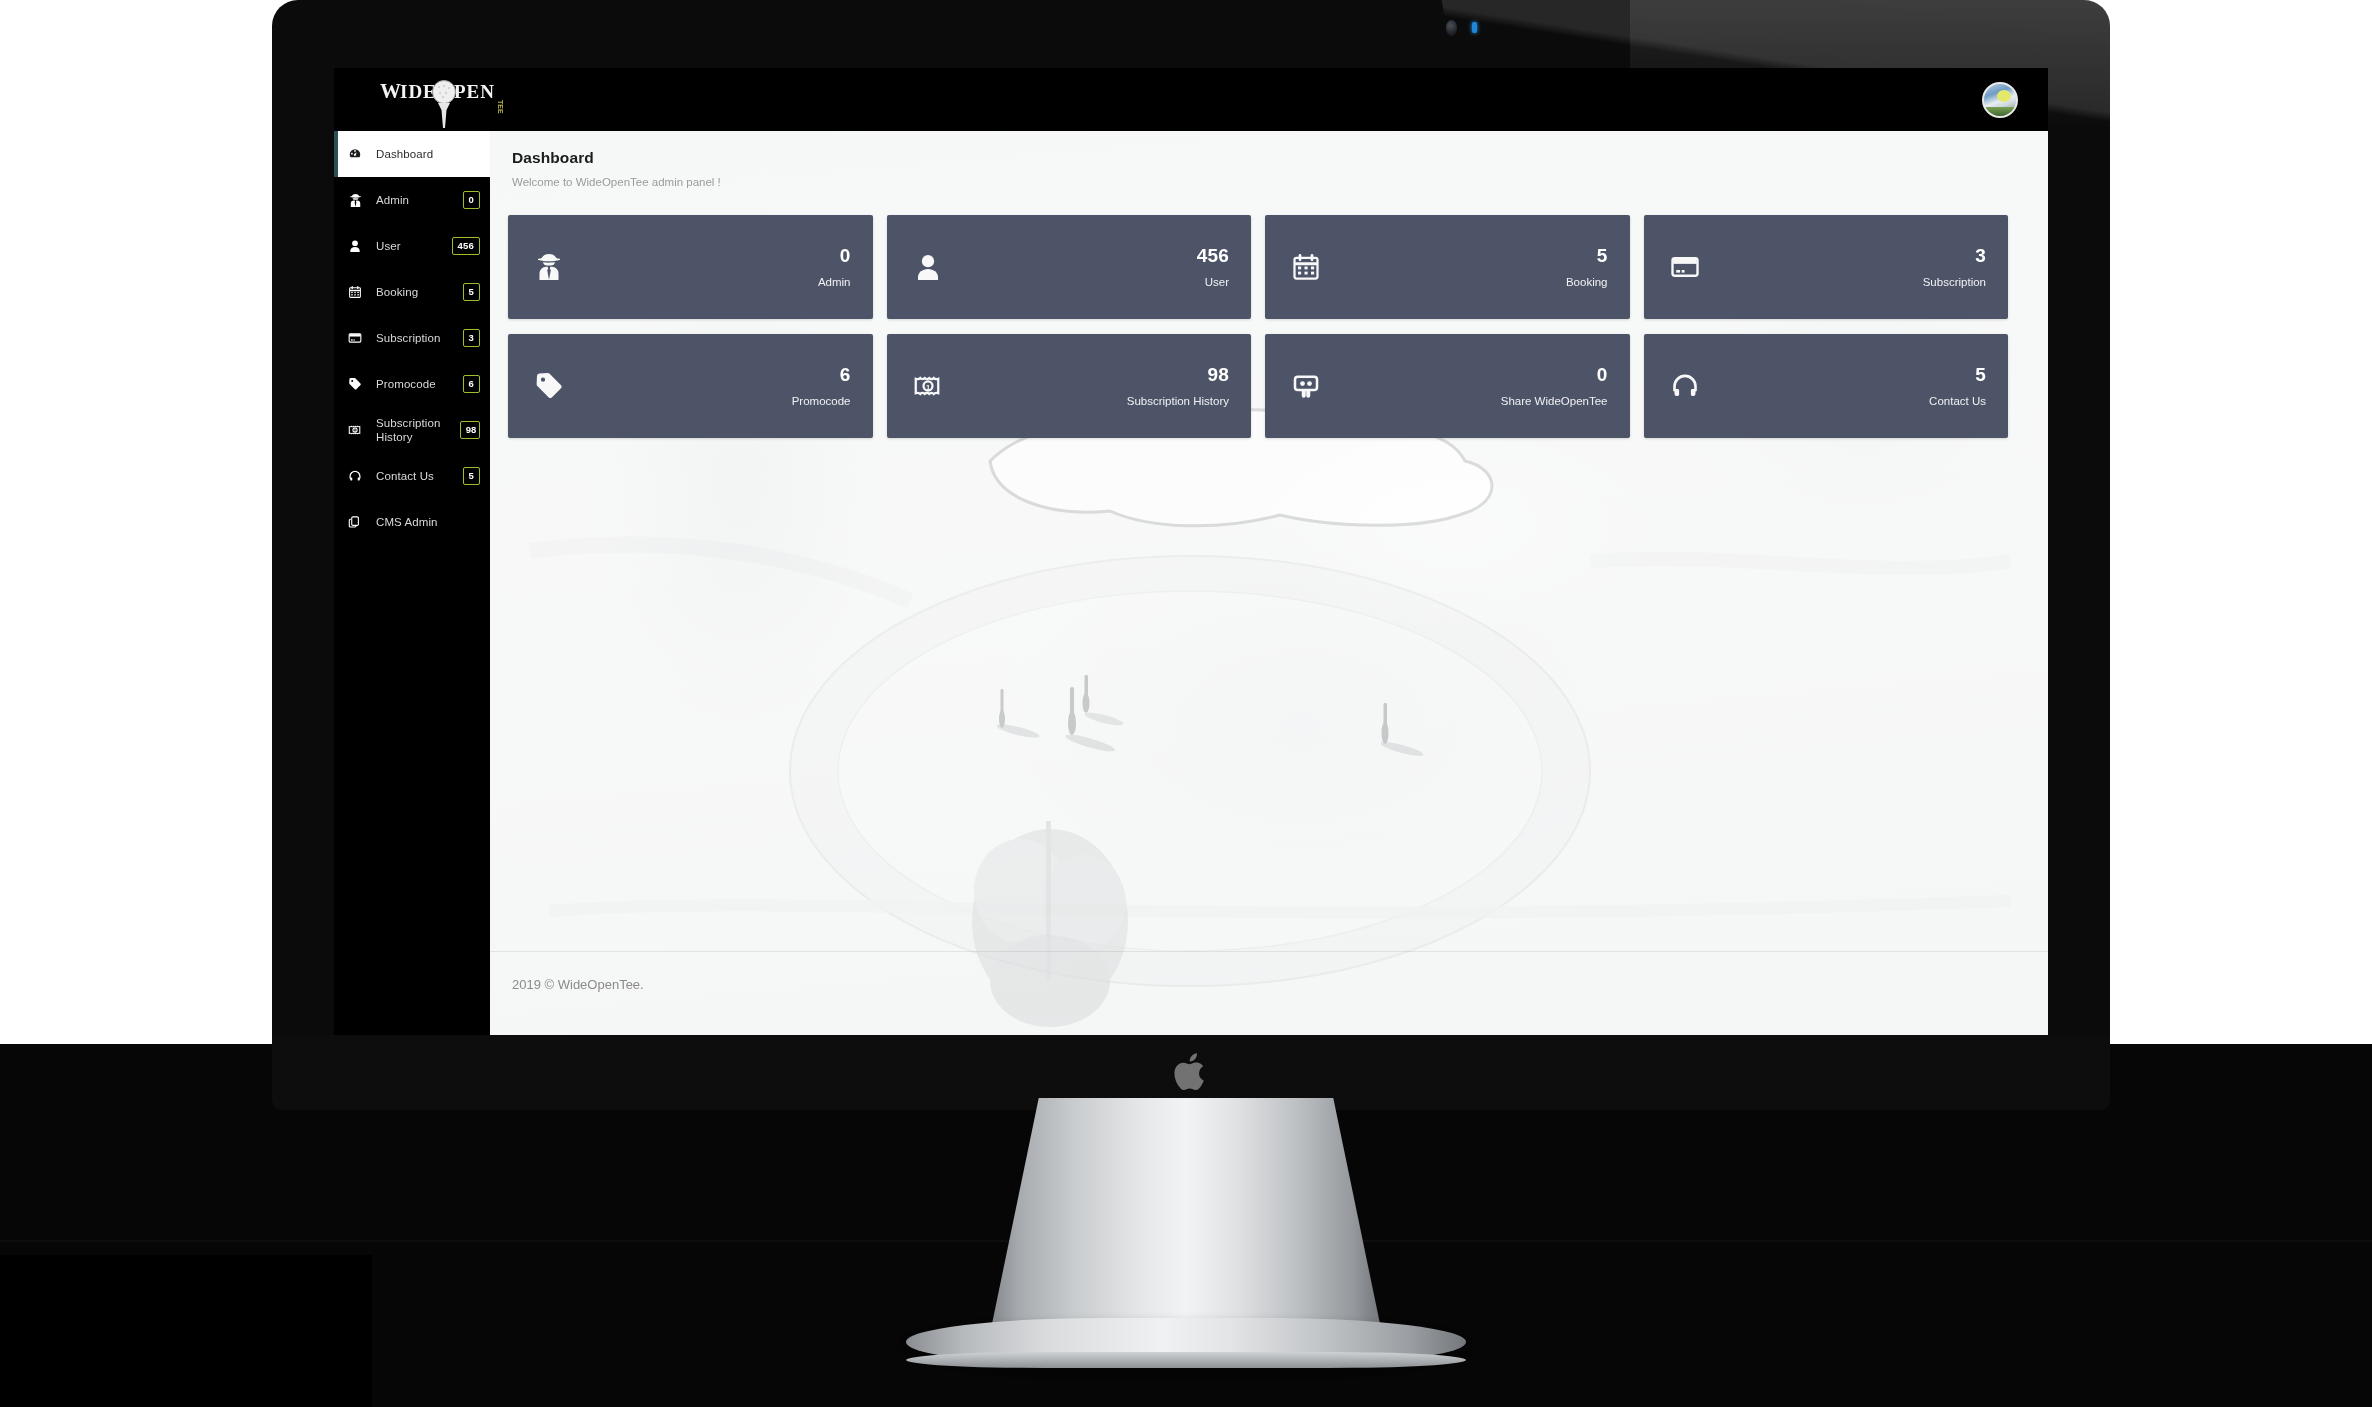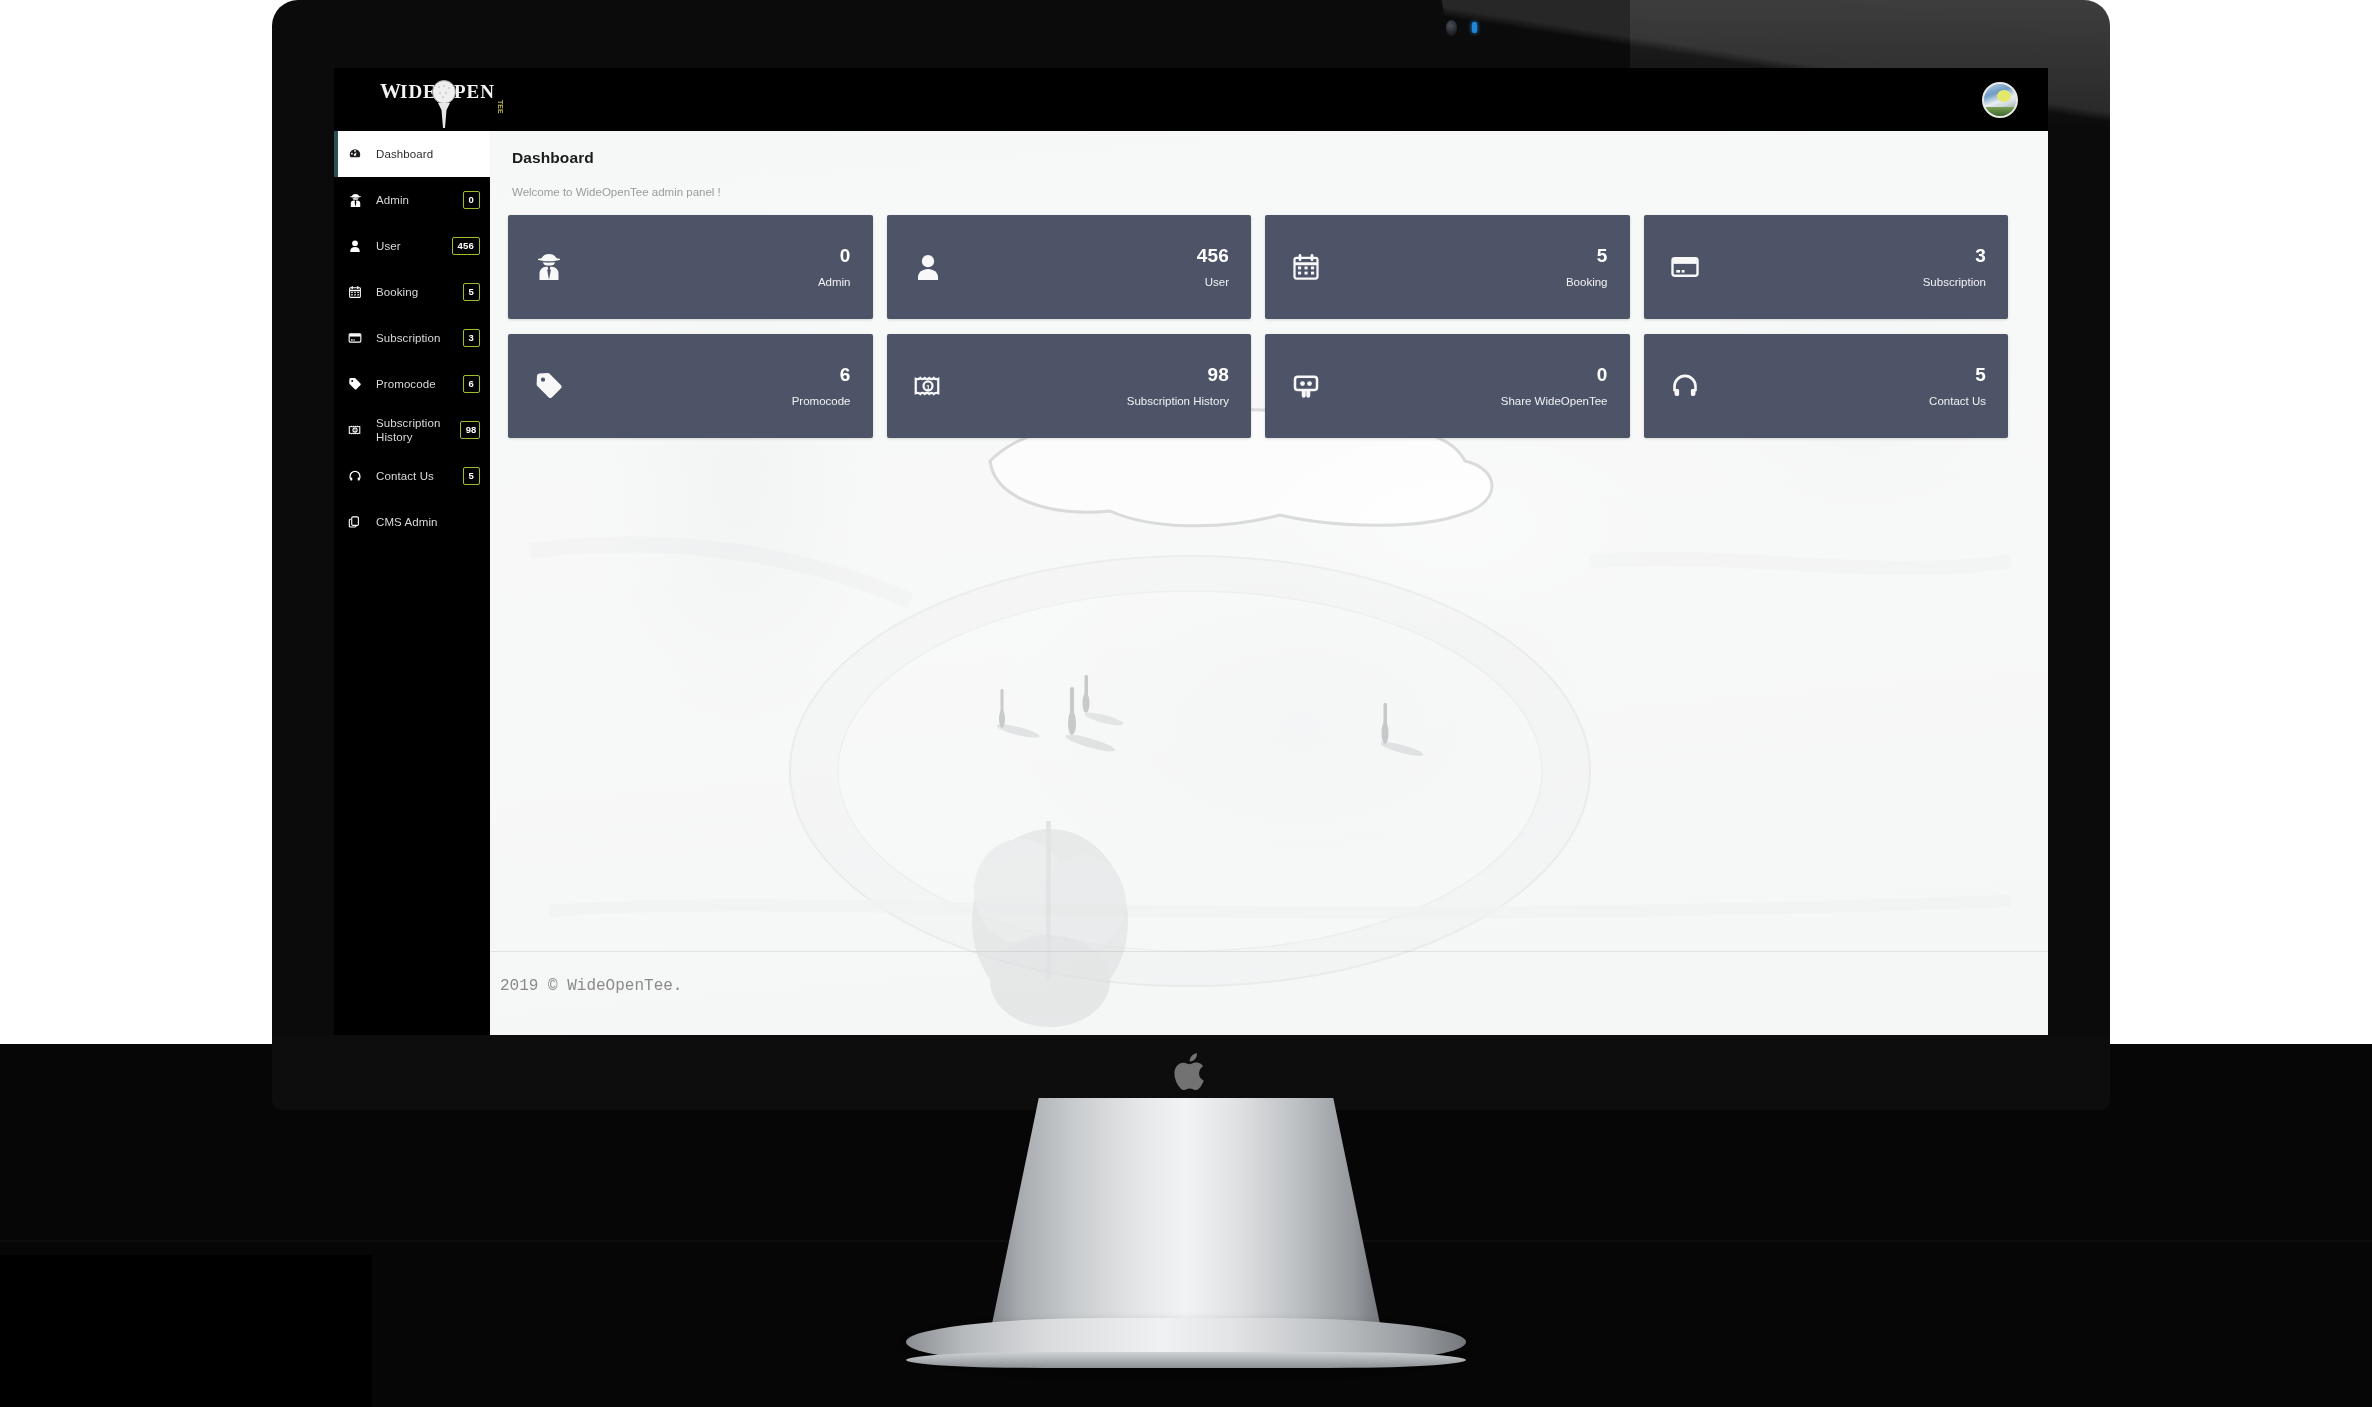--- a/index.html
+++ b/index.html
@@ -285,21 +285,21 @@
     left: 22px; top: 18px;
     z-index: 4;
   }
   .page-title {
     font-size: 15.5px;
     font-weight: 700;
     color: #1c1c1c;
     letter-spacing: .1px;
   }
   .page-sub {
-    margin-top: 19px;
+    margin-top: 9px;
     font-size: 11.5px;
     color: #9b9b9b;
   }
 
   .cards {
     position: absolute;
     left: 18px; top: 84px;
     width: 1500px;
     display: grid;
     grid-template-columns: repeat(4, 1fr);
@@ -343,25 +343,24 @@
 
   .footer-rule {
     position: absolute;
     left: 0; right: 0; top: 820px;
     height: 1px;
     background: rgba(0,0,0,.08);
     z-index: 4;
   }
   .footer-text {
     position: absolute;
-    left: 10px; top: 846px;
-    font-size: 16px;
+    left: 22px; top: 846px;
+    font-size: 13px;
     color: #8a8a8a;
     z-index: 4;
-    font-family: Liberation Mono, monospace;
   }
 </style>
 </head>
 <body>
 
 <div id="scene">
 
   <div class="room-dark-left"></div>
   <div class="desk-line"></div>
   <div class="room-left-block"></div>

